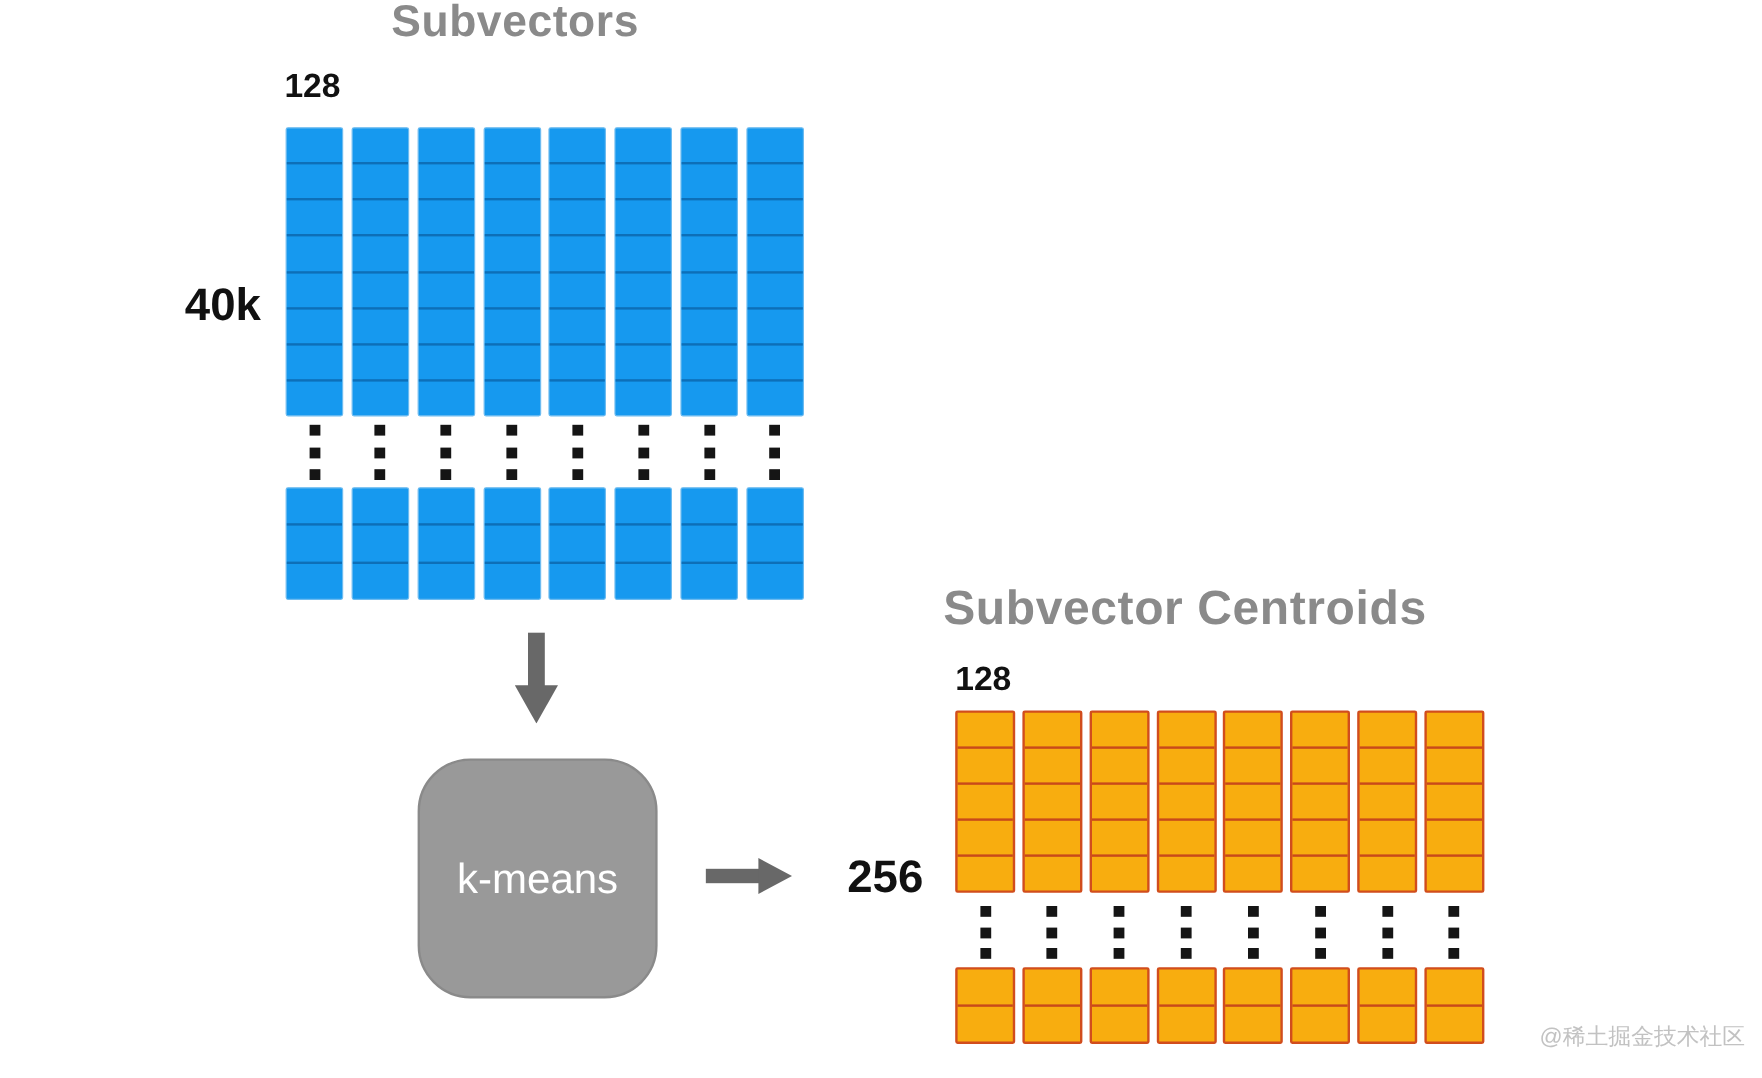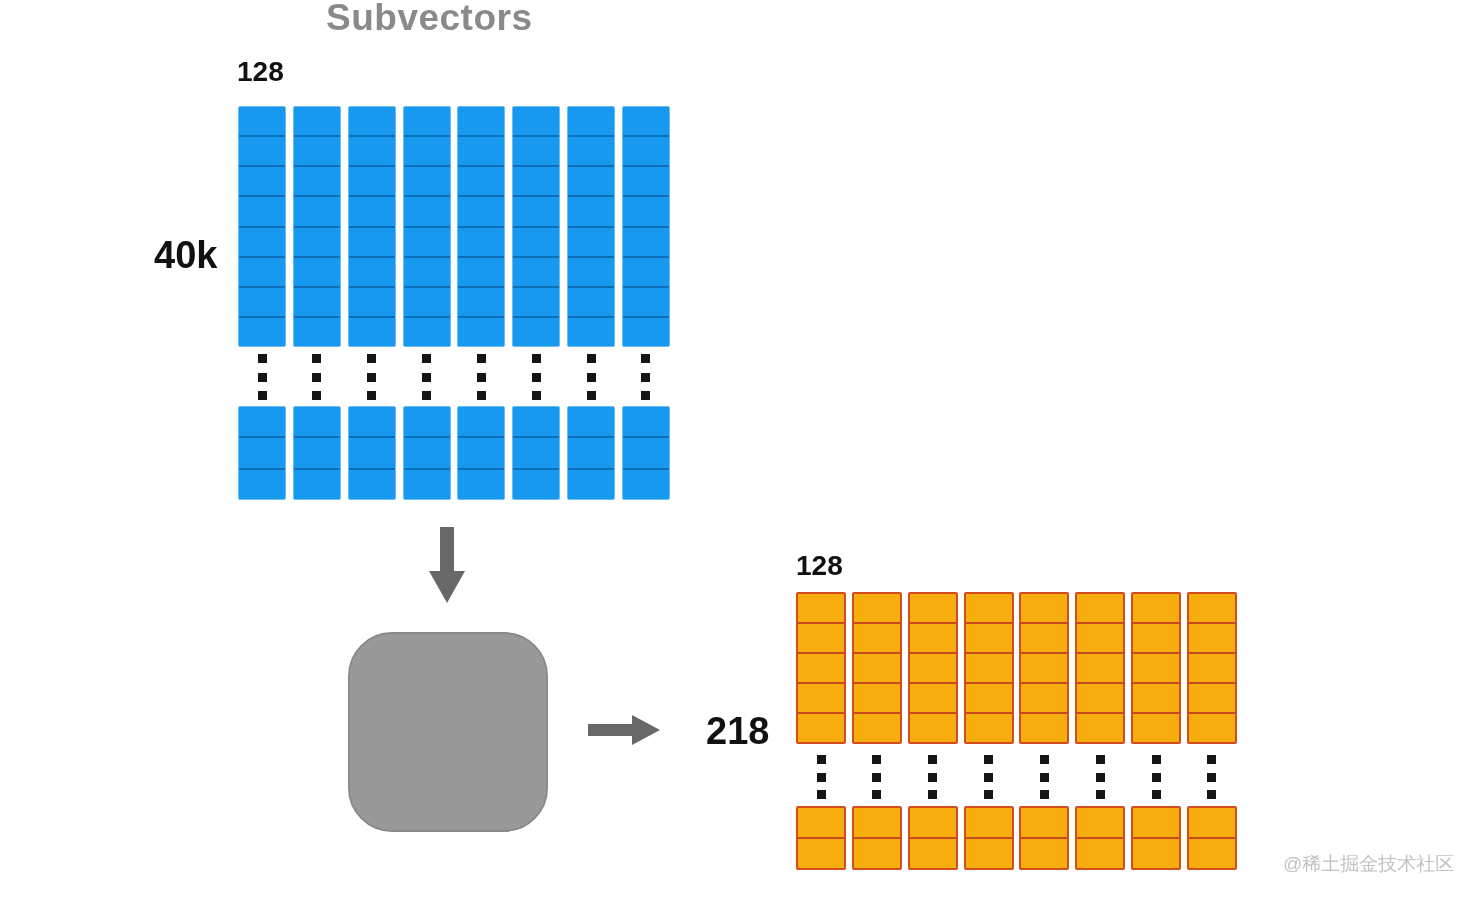--- a/index.html
+++ b/index.html
@@ -274,31 +274,33 @@
     </div>
 
   <svg class="abs arrow-down" width="36" height="76" viewBox="0 0 36 76">
     <g fill="#686868">
       <rect x="11" y="0" width="14" height="46"></rect>
       <polygon points="0,44 36,44 18,76"></polygon>
     </g>
   </svg>
 
   <div class="abs kmeans-box" style="background: rgb(153, 153, 153); color: rgb(255, 255, 255);">
+    <div class="box-line">k-means</div>
   </div>
 
   <svg class="abs arrow-right" width="72" height="30" viewBox="0 0 72 30">
     <g fill="#686868">
       <rect x="0" y="9" width="48" height="12"></rect>
       <polygon points="44,0 72,15 44,30"></polygon>
     </g>
   </svg>
 
-
-  <div class="abs dim-label label-256">218</div>
+  <div class="abs section-title title-centroids" style="color: rgb(138, 138, 138);">Subvector Centroids</div>
+
+  <div class="abs dim-label label-256">256</div>
 
   <div class="abs dim-label label-128-right">128</div>
 
   <div class="grid grid-orange-top">
       <div class="vcol" style="background: rgb(248, 173, 15); border: 2px solid rgb(209, 77, 29);">
         <div class="vcell"></div>
         <div class="vcell" style="border-top: 2px solid rgb(200, 73, 27);"></div>
         <div class="vcell" style="border-top: 2px solid rgb(200, 73, 27);"></div>
         <div class="vcell" style="border-top: 2px solid rgb(200, 73, 27);"></div>
         <div class="vcell" style="border-top: 2px solid rgb(200, 73, 27);"></div>

